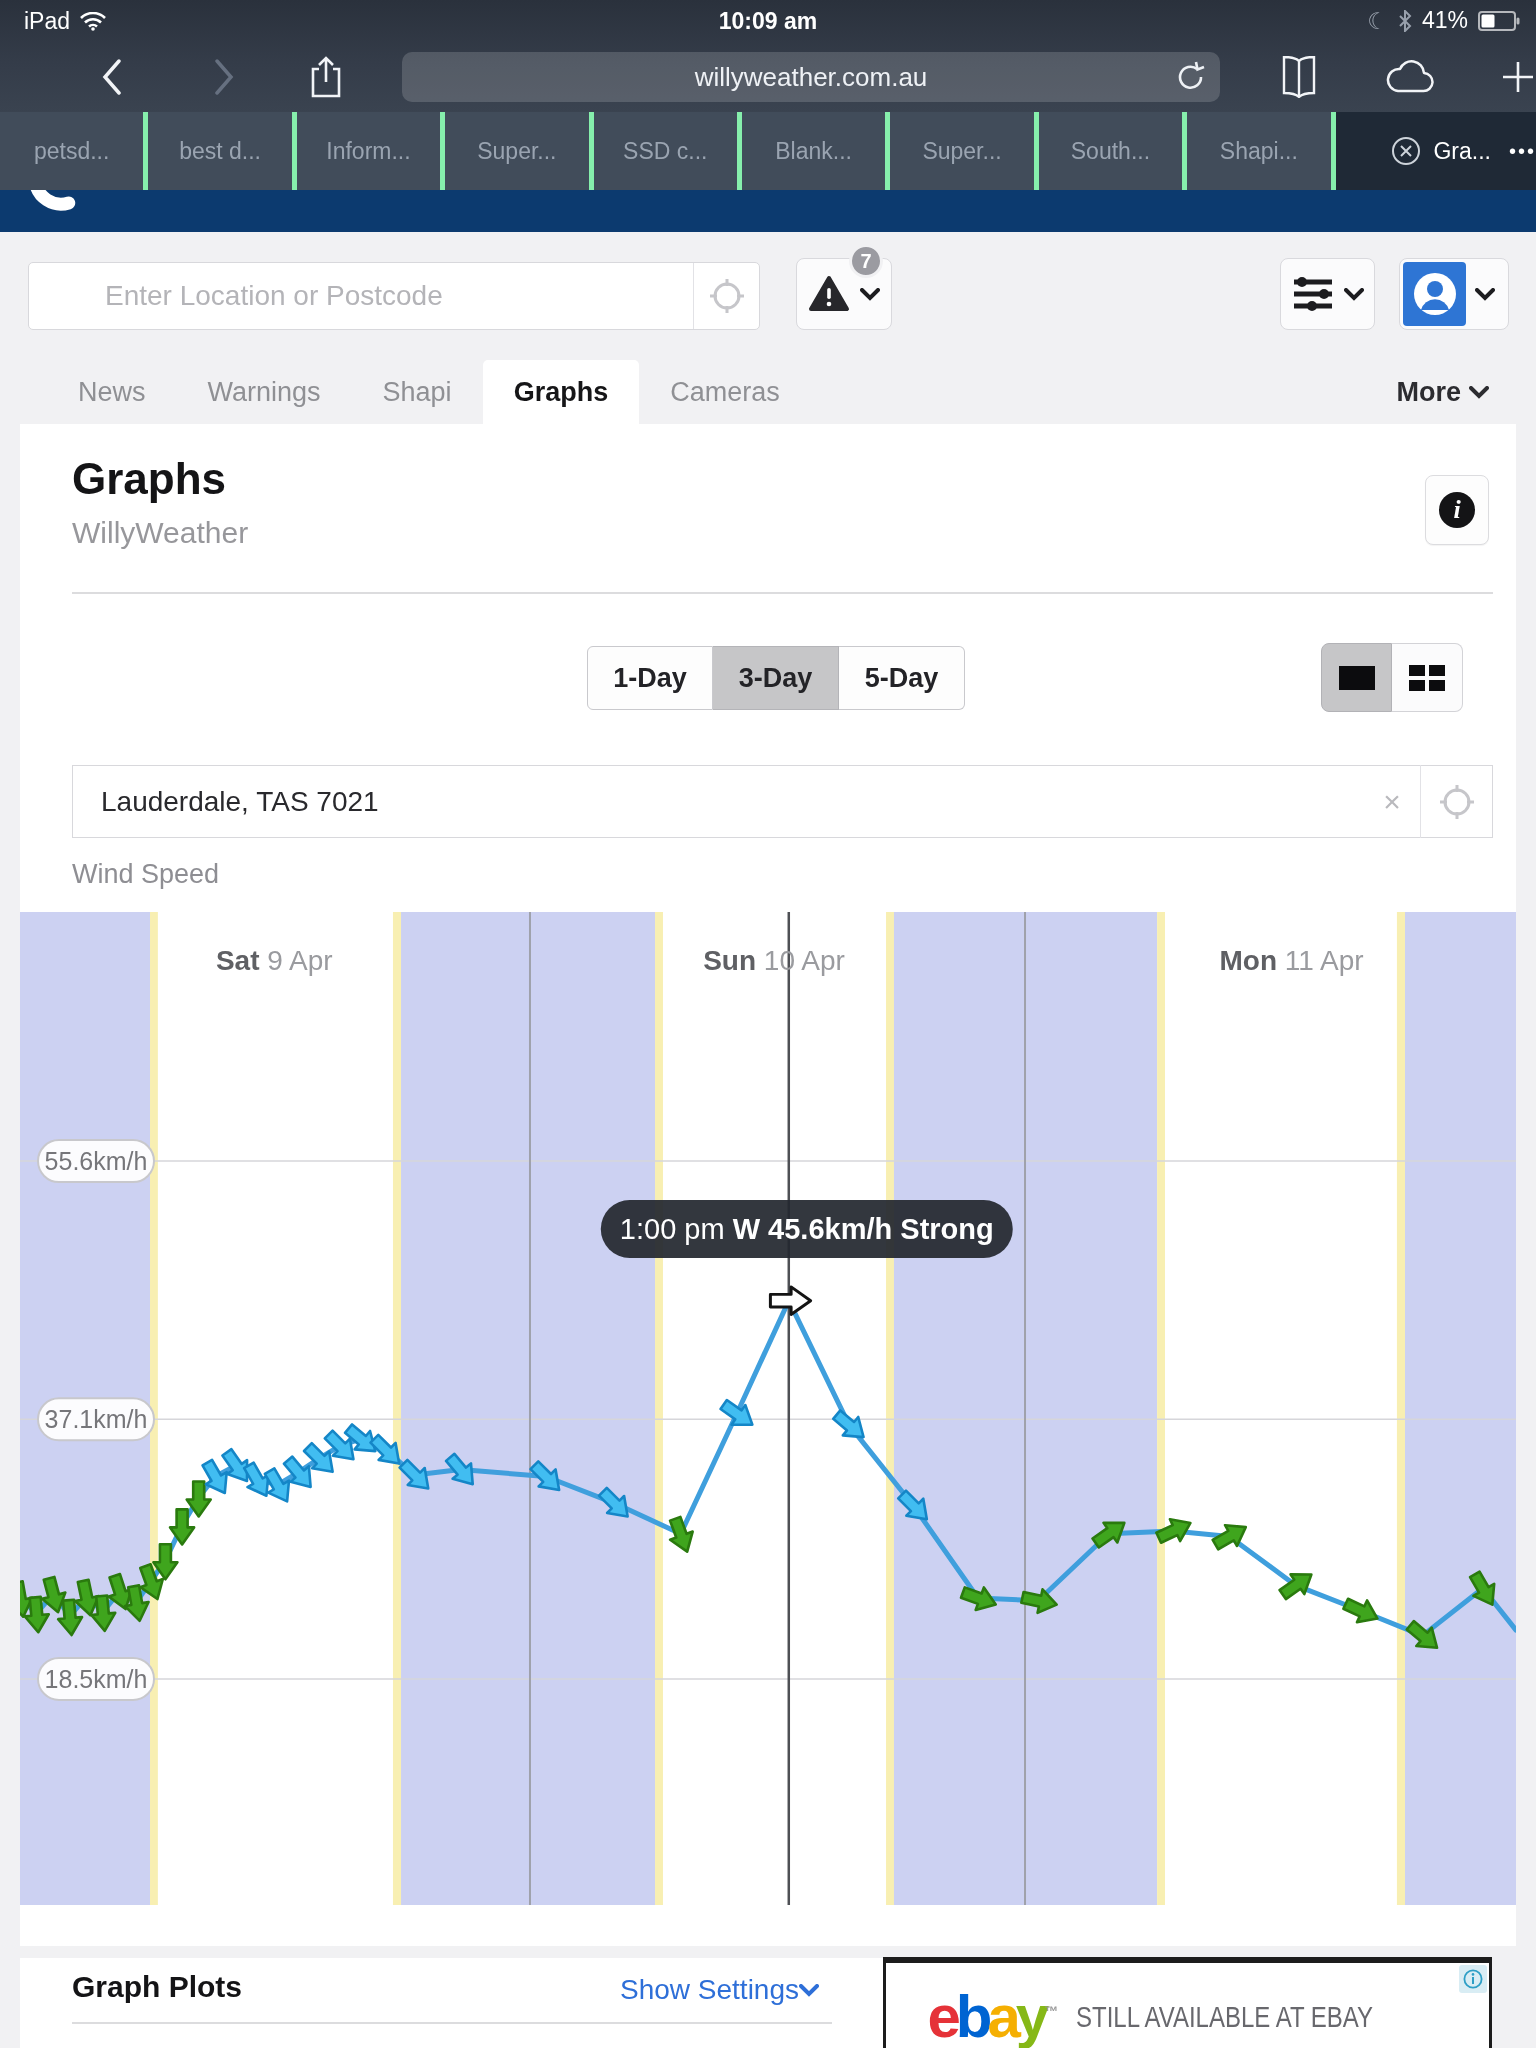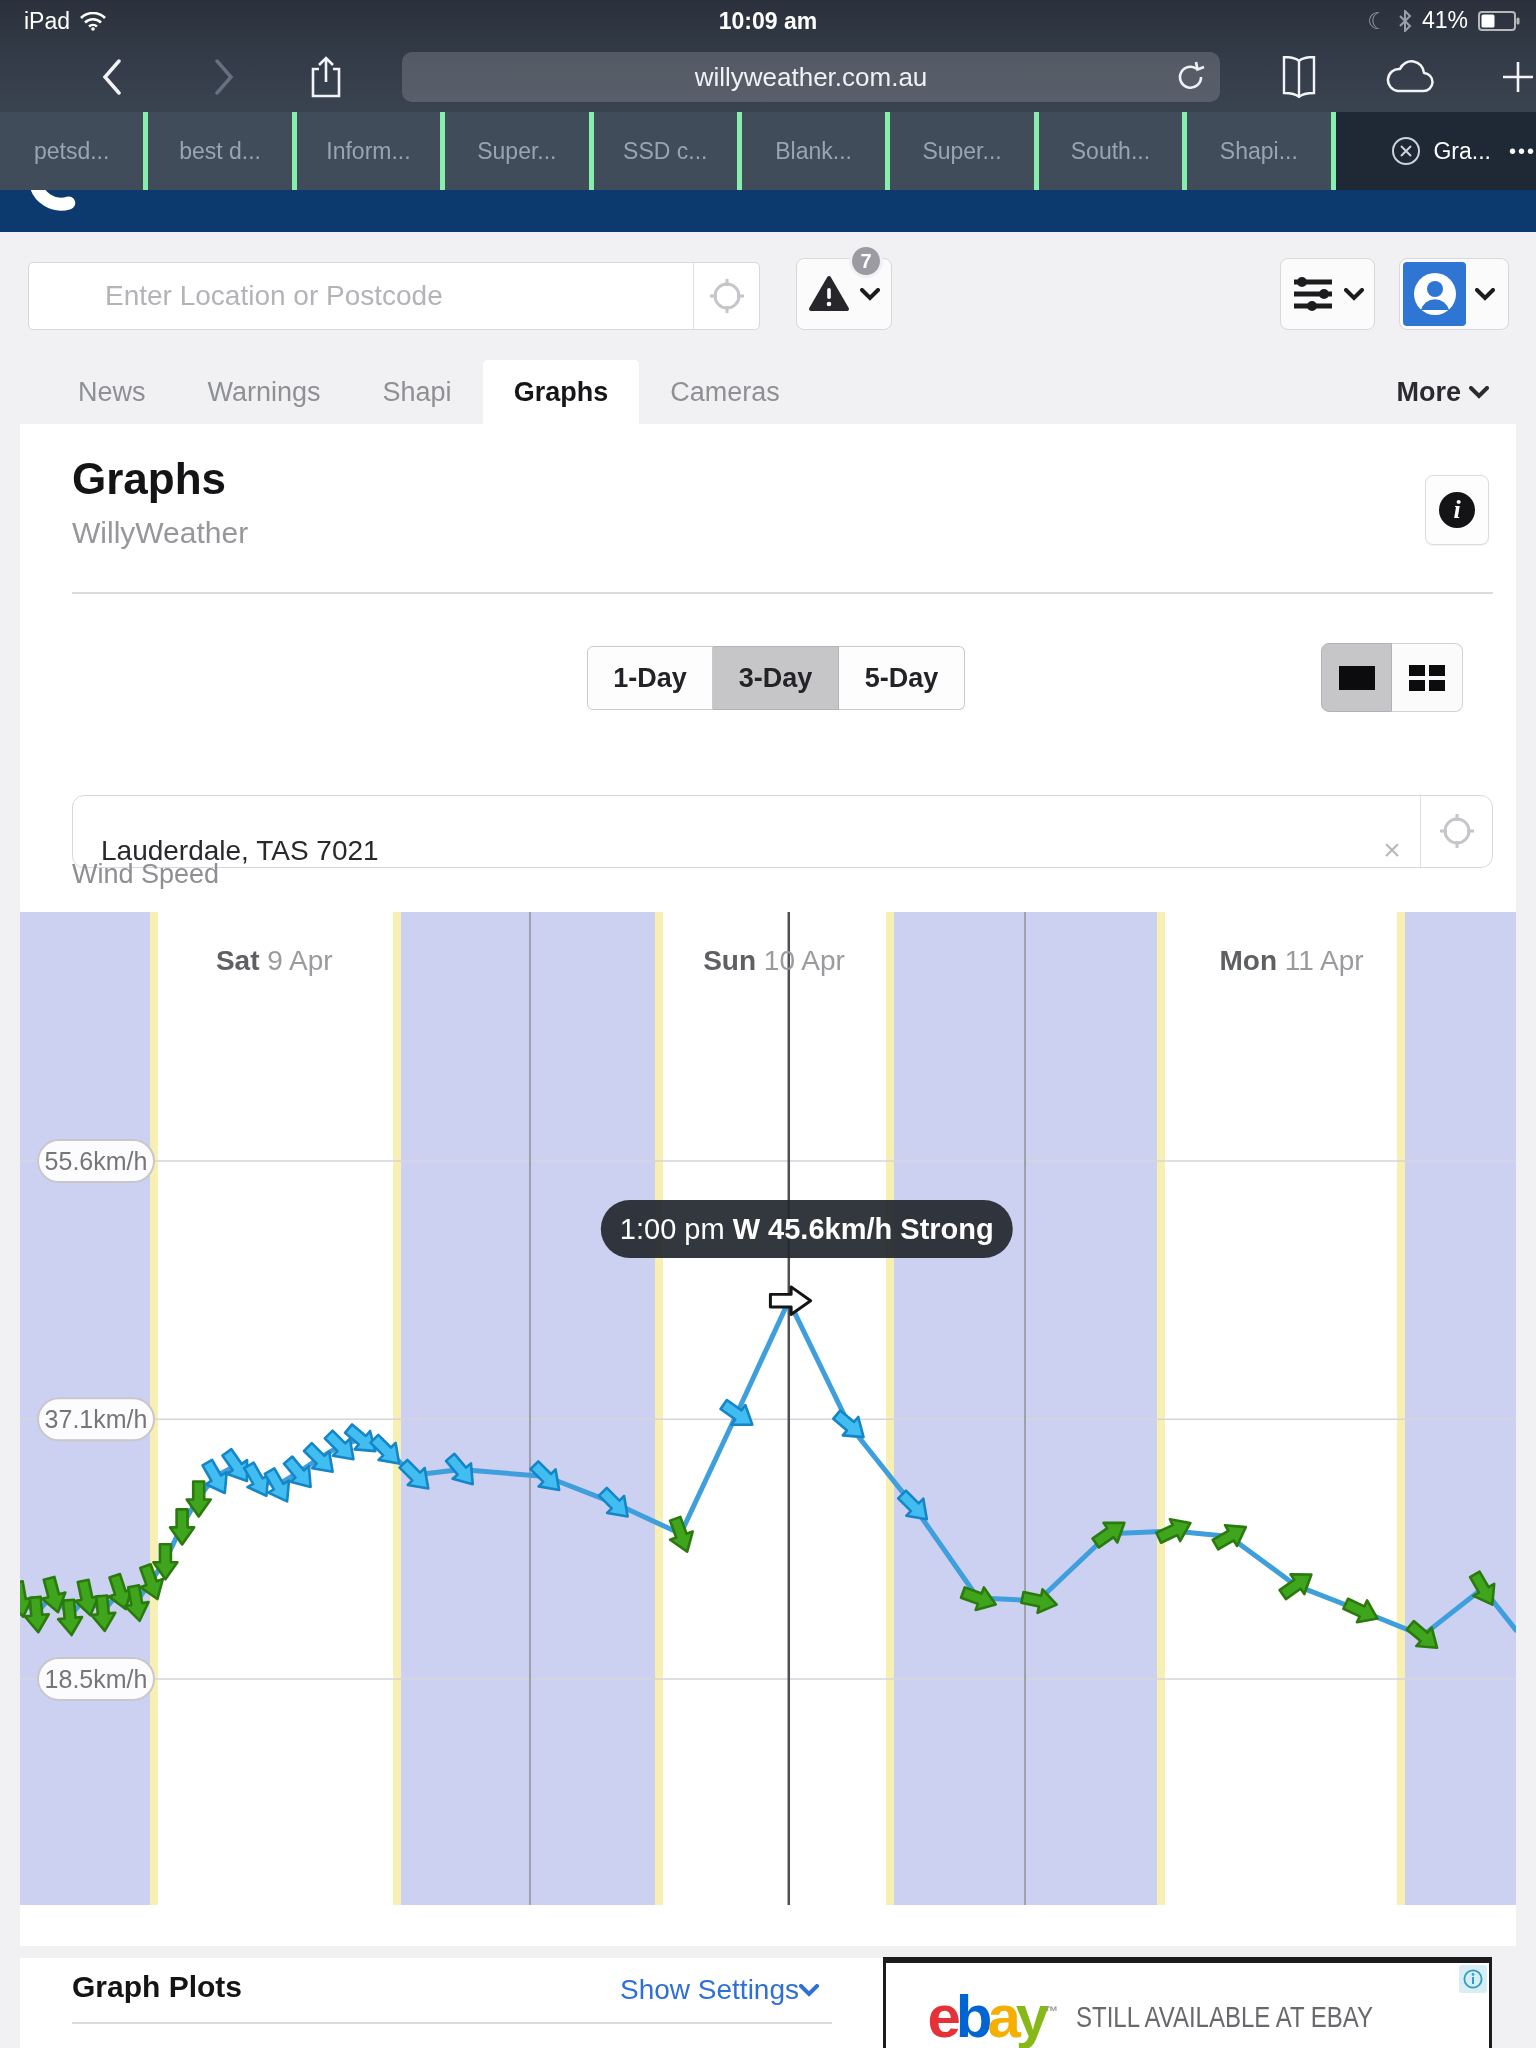--- a/index.html
+++ b/index.html
@@ -81,21 +81,21 @@
   .daybtn:last-child { border-radius:0 6px 6px 0; }
   .daybtn.sel { background:#c6c6c8; border-color:#b4b4b8; }
 
   .viewtoggle { left:1301px; top:219px; display:flex; }
   .viewbtn { width:71px; height:69px; border:1px solid #d3d3d7; background:#fbfbfc;
     display:flex; align-items:center; justify-content:center; }
   .viewbtn.sel { background:#c6c6c8; border-color:#b2b2b6; border-radius:8px 0 0 8px; }
   .viewbtn.right { border-left-width:0; border-radius:0 8px 8px 0; }
 
   .locwrap { left:52px; top:341px; width:1421px; height:73px; background:#fff; border:1px solid #d8d8dc;
-    border-radius:12px; display:flex; align-items:flex-end;margin-top:30px; }
+    border-radius:0; display:flex; align-items:center; }
   .locwrap input { flex:1; border:none; outline:none; font-size:28px; padding-left:28px; color:#29292d;
     font-family:"Liberation Sans",sans-serif; background:transparent; }
   .loc-clear { width:56px; text-align:center; color:#b9b9bd; font-size:30px; }
   .loc-geo { width:72px; height:73px; border-left:1px solid #e2e2e6; display:flex; align-items:center; justify-content:center; }
 
   .windlabel { left:52px; top:435px; font-size:27px; color:#8e8e93; }
 
   .graphbox { left:0px; top:488px; width:1496px; height:993px; }
 
   

